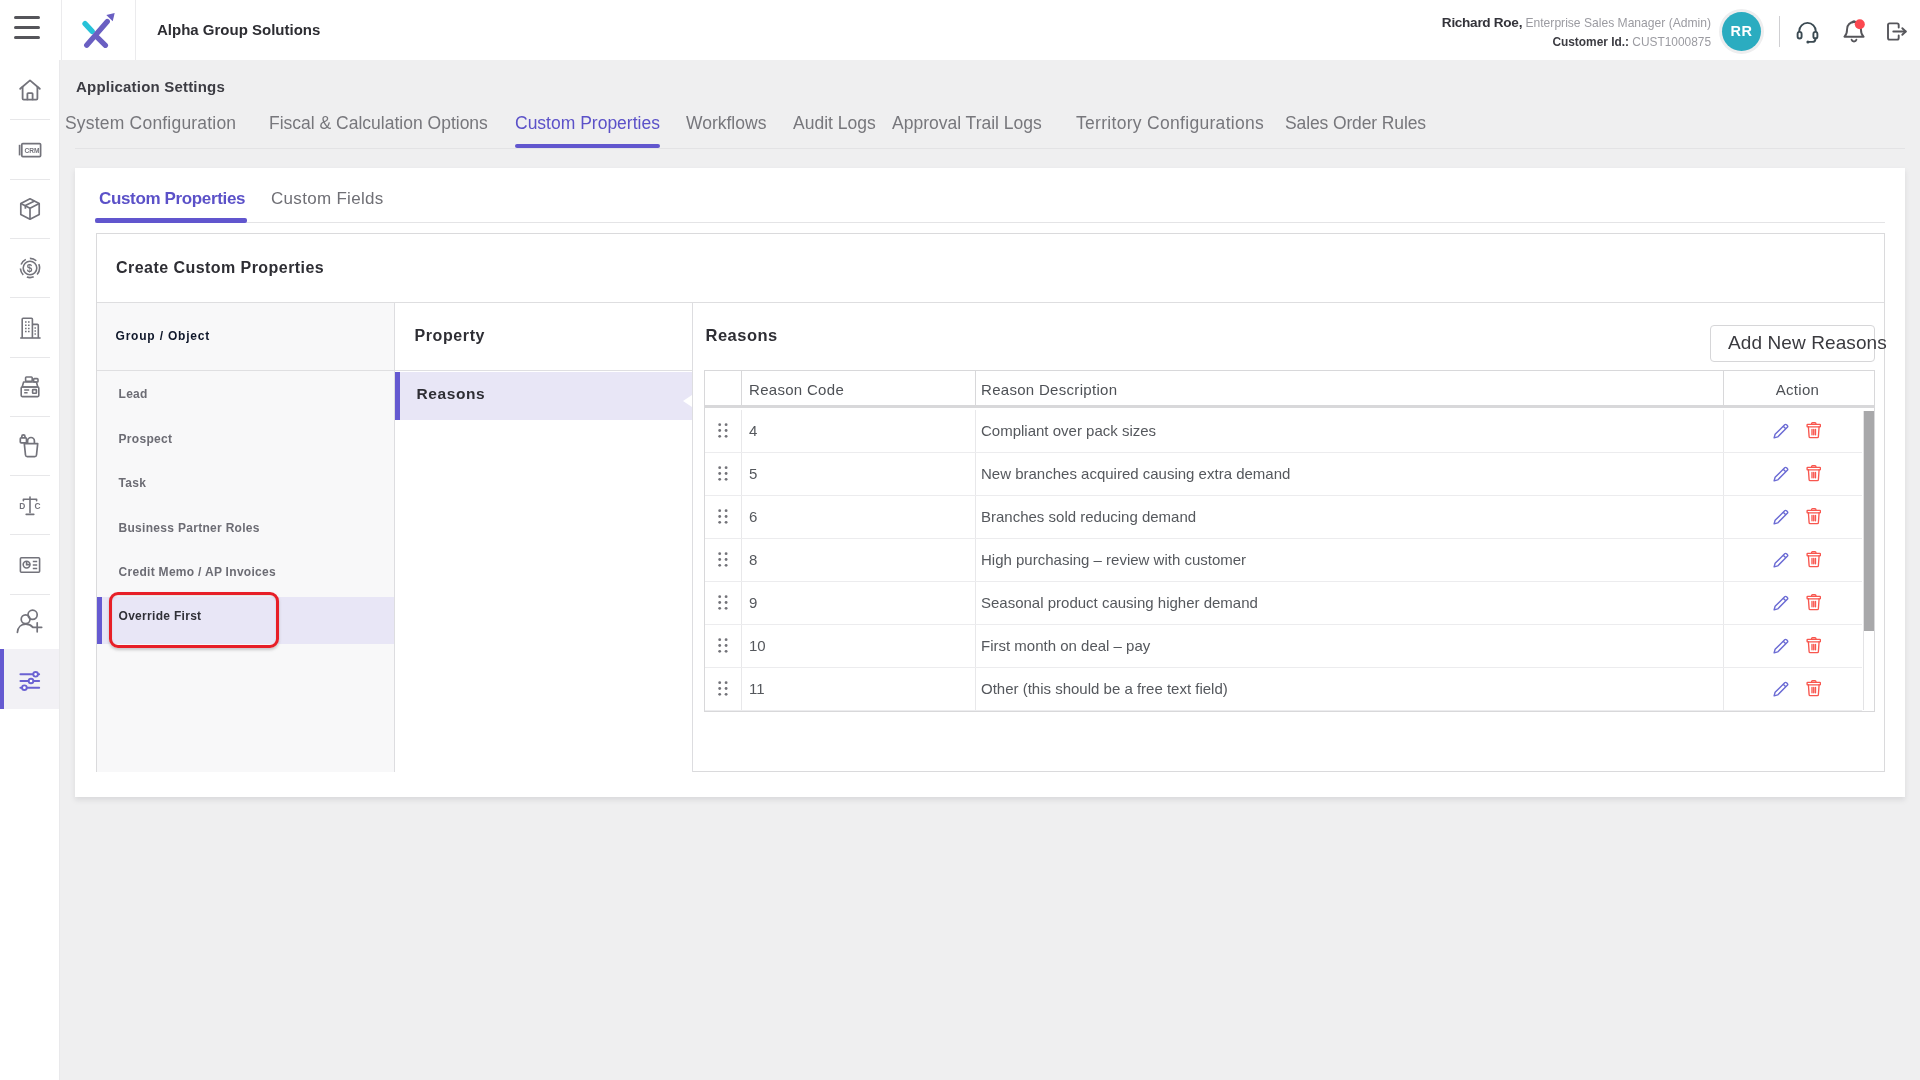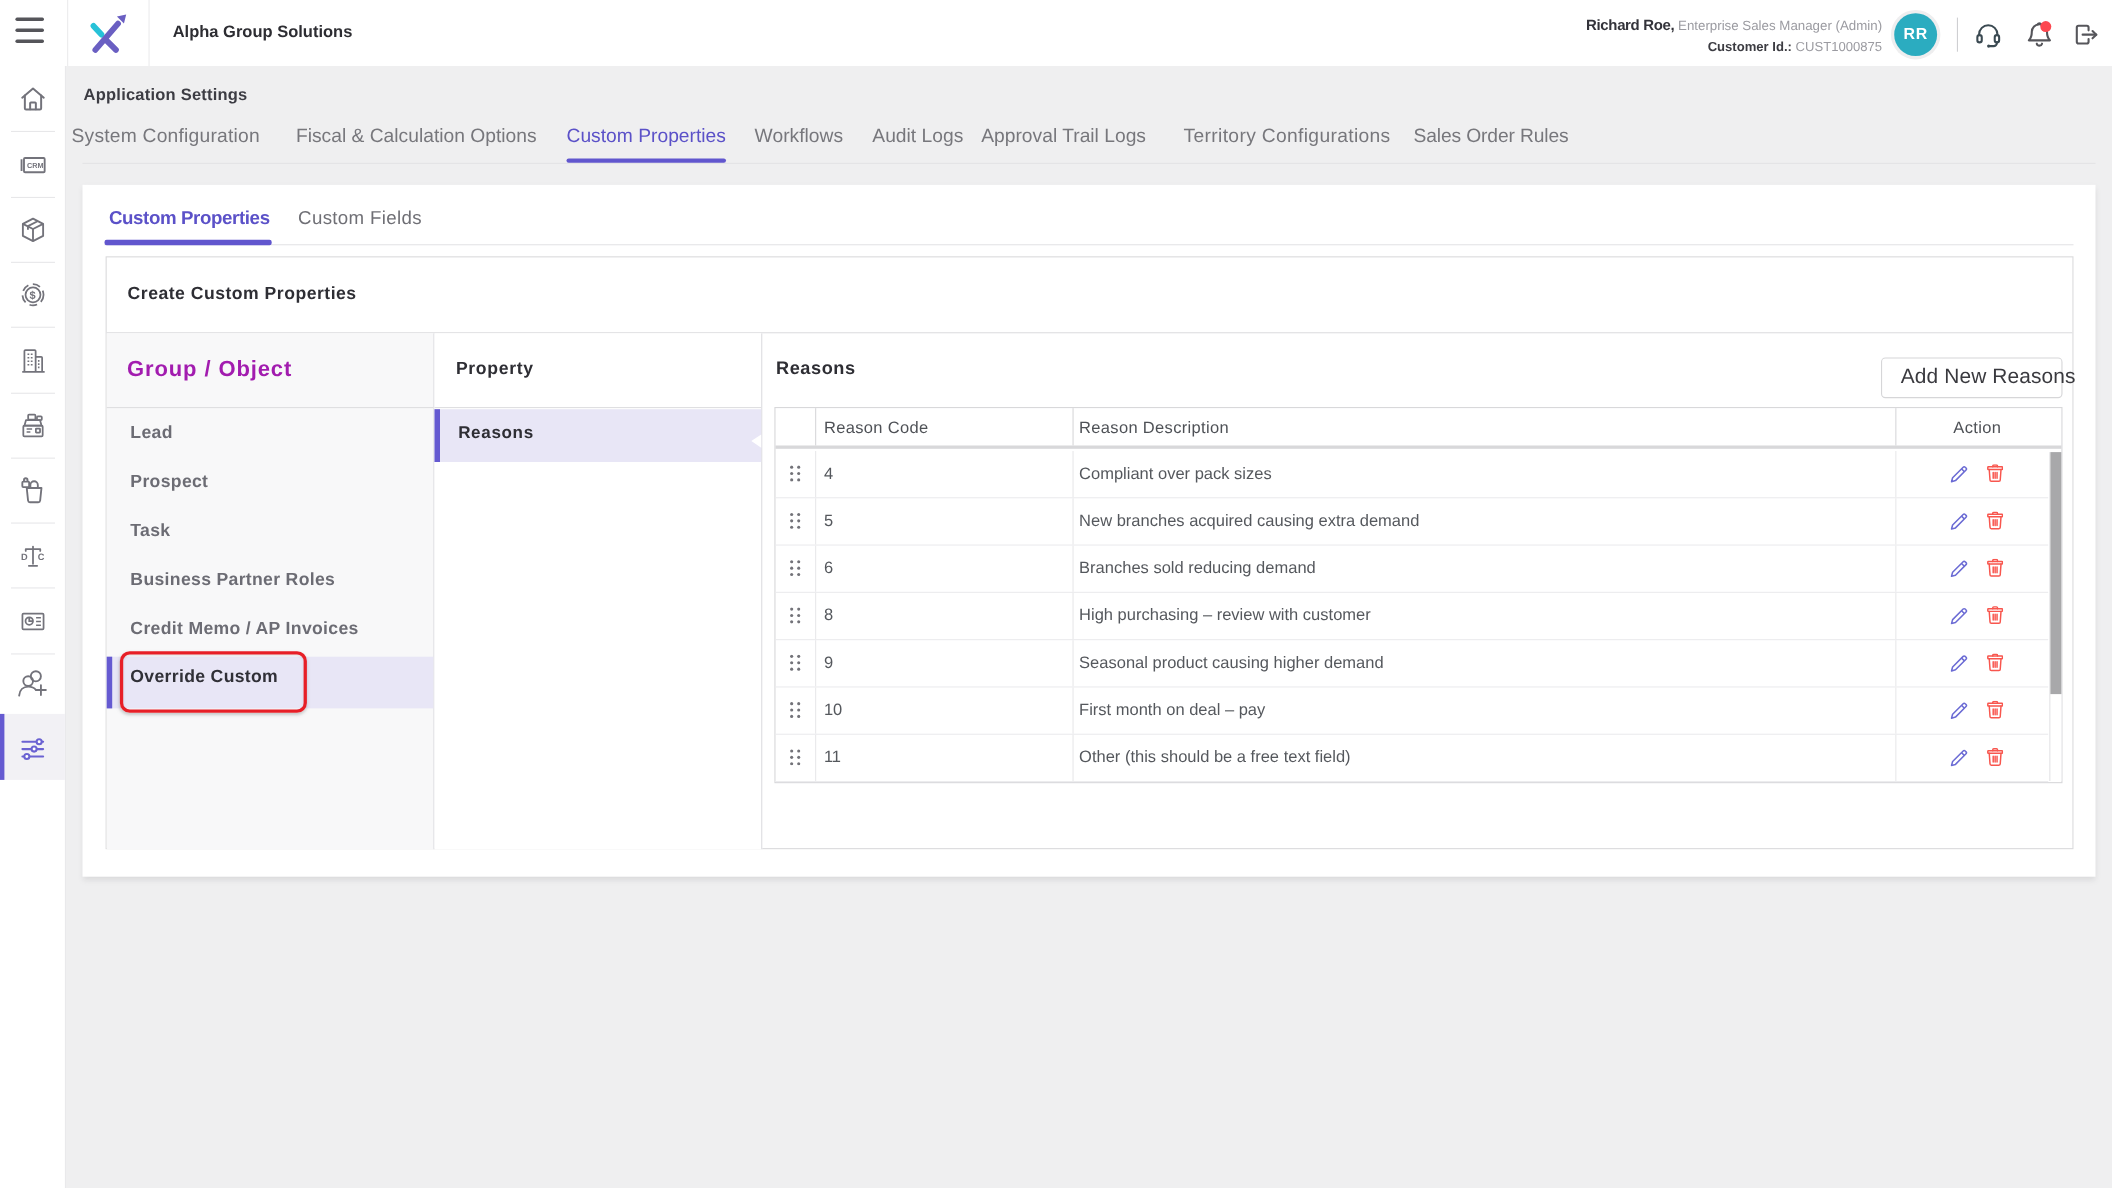--- a/index.html
+++ b/index.html
@@ -32,23 +32,23 @@
 #panel { position:absolute; left:75px; top:168px; width:1830px; height:629px; background:#fff; box-shadow:0 3px 5px rgba(120,120,125,.18); }
 #itab1 { position:absolute; left:99px; top:189px; font-size:17px; font-weight:bold; color:#5b51c8; letter-spacing:-.35px; }
 #itab2 { position:absolute; left:271px; top:189px; font-size:17px; color:#6f6f75; letter-spacing:.3px; }
 #itabline { position:absolute; left:95px; top:221.5px; width:1790px; height:1px; background:#e4e4e6; }
 #itabbar { position:absolute; left:95px; top:218px; width:152.3px; height:4.6px; background:#6156ce; border-radius:2px; }
 
 #card { position:absolute; left:95.5px; top:233px; width:1789px; height:539px; border:1px solid #dadadc; background:#fff; }
 #cardhead { position:absolute; left:0; top:0; width:100%; height:68.5px; border-bottom:1px solid #dedee0; }
 #cardhead span { position:absolute; left:19.5px; top:24.5px; font-size:16px; font-weight:bold; color:#2e2e34; letter-spacing:.45px; }
 #gcol { position:absolute; left:0; top:68.5px; width:298.5px; height:469.5px; background:#f8f8f9; border-right:1px solid #dddde0; }
-#gcol .hd { position:absolute; left:19px; top:0; height:67px; display:flex; align-items:center; font-size:20px; font-weight:bold; color:#a21caf; letter-spacing:.8px; }
+#gcol .hd { position:absolute; left:19px; top:0; height:67px; display:flex; align-items:center; font-size:12px; font-weight:bold; color:#0f172a; letter-spacing:.8px; }
 #gcol .hline { position:absolute; left:0; top:67px; width:100%; height:1px; background:#dfdfe1; }
-.gitem { position:absolute; left:0; width:100%; height:44.5px; display:flex; align-items:center; padding-left:22px; font-size:16px; font-weight:bold; color:#6c6c74; letter-spacing:.3px; }
+.gitem { position:absolute; left:0; width:100%; height:44.5px; display:flex; align-items:center; padding-left:22px; font-size:12px; font-weight:bold; color:#6c6c74; letter-spacing:.3px; }
 #gsel { position:absolute; left:0; top:294.3px; width:100%; height:47.2px; background:#e8e6f6; }
 #gsel .bar { position:absolute; left:0; top:0; width:5px; height:100%; background:#655ad1; }
 #redbox { position:absolute; left:12px; top:289.8px; width:170.8px; height:56.2px; border:3.6px solid #e71f27; border-radius:9px; box-shadow:0 2px 3px rgba(110,110,110,.35), inset 0 1px 2px rgba(110,110,110,.2); }
 #pcol { position:absolute; left:298.5px; top:68.5px; width:297.5px; height:469.5px; background:#fff; border-right:1px solid #dddde0; }
 #pcol .hd { position:absolute; left:19.5px; top:0; height:67px; display:flex; align-items:center; font-size:16px; font-weight:bold; color:#2e2e34; letter-spacing:.6px; }
 #pcol .hline { position:absolute; left:0; top:67px; width:100%; height:1px; background:#dfdfe1; }
 #prow { position:absolute; left:0; top:69.3px; width:100%; height:47.8px; background:#e8e6f6; }
 #prow .bar { position:absolute; left:0; top:0; width:5px; height:100%; background:#655ad1; }
 #prow span { position:absolute; left:21.5px; top:13.5px; font-size:15.5px; font-weight:bold; color:#2e2e34; letter-spacing:.6px; }
 #prow .notch { position:absolute; right:0; top:22.8px; width:0; height:0; border-top:6.3px solid transparent; border-bottom:6.3px solid transparent; border-right:9.5px solid #fff; }
@@ -215,21 +215,21 @@
     <div class="hd">Group / Object</div>
     <div class="hline"></div>
     <div class="gitem" style="top:69.3px">Lead</div>
     <div class="gitem" style="top:113.8px">Prospect</div>
     <div class="gitem" style="top:158.3px">Task</div>
     <div class="gitem" style="top:202.8px">Business Partner Roles</div>
     <div class="gitem" style="top:247.3px">Credit Memo / AP Invoices</div>
     <div id="gsel">
         <div class="bar"></div>
       </div>
-    <div class="gitem" style="top:291.5px; color:#303037;">Override Custom</div>
+    <div class="gitem" style="top:291.5px; color:#303037;">Override First</div>
     <div id="redbox"></div>
   </div>
   <div id="pcol">
     <div class="hd">Property</div>
     <div class="hline"></div>
     <div id="prow">
         <div class="bar"></div>
         <span>Reasons</span>
         <div class="notch"></div>
       </div>

